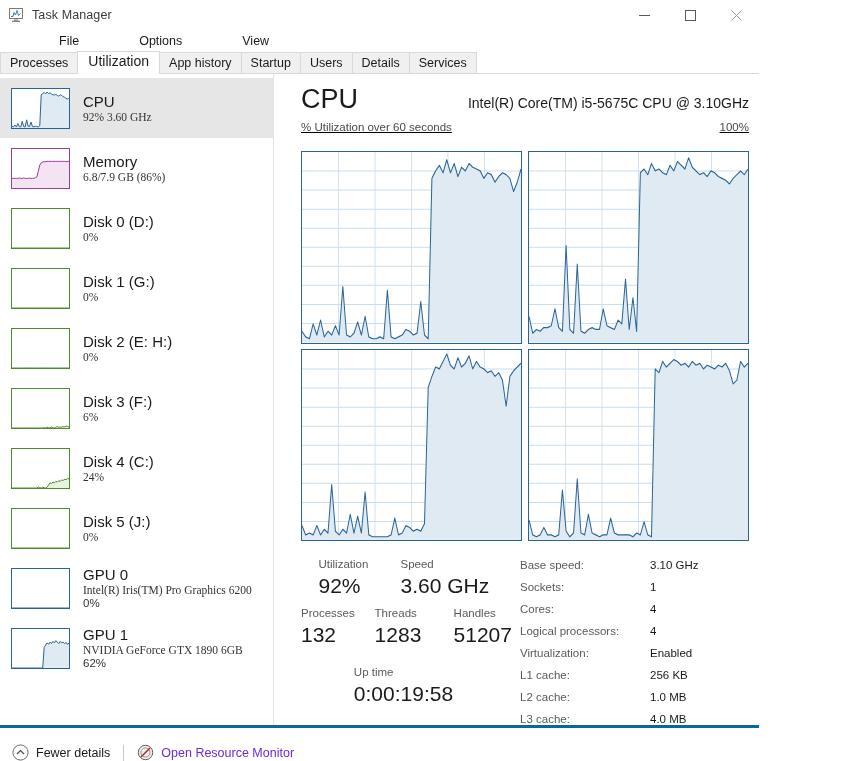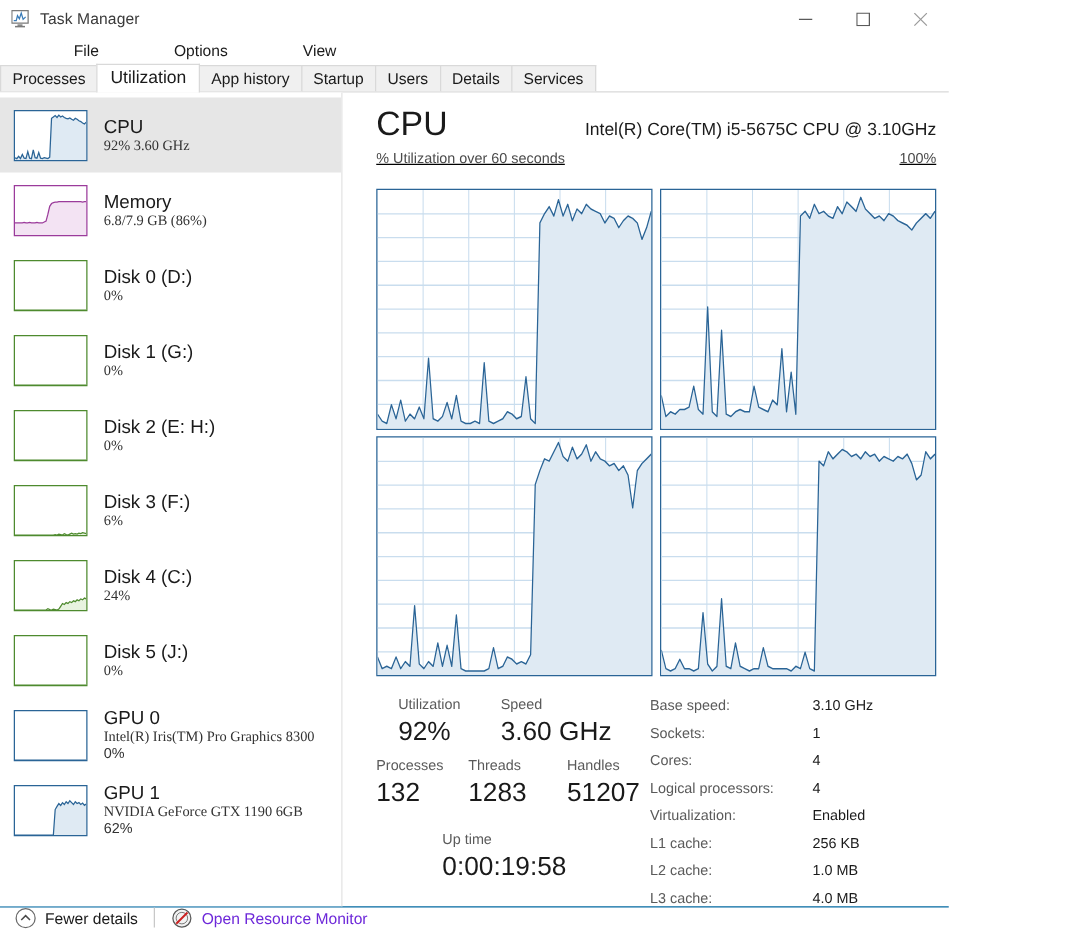--- a/index.html
+++ b/index.html
@@ -200,24 +200,24 @@
     line-height: 18px; white-space: nowrap;
   }
   .dval {
     font-size: 11.5px; color: #1a1a1a;
     line-height: 18px; white-space: nowrap;
   }
 
   
   .footer {
     flex: 0 0 36px; height: 36px;
-    display: flex; align-items: flex-start;
+    display: flex; align-items: flex-end;
     padding-left: 12px;
     background: #ffffff;
-    border-top: 1px solid #0369a1;
+    border-top: 3px solid #0369a1;
   }
   .fitem { display: flex; align-items: center; }
   .ficon { width: 17px; height: 17px; margin-right: 7px; flex: 0 0 17px; }
   .ftext { font-size: 12.5px; color: #1a1a1a; }
   .fdiv {
     width: 1px; height: 16px; background: #c8c8c8;
     margin: 0 13px;
   }
   .flink { font-size: 12.5px; color: #6d28d9; }
 </style>
@@ -373,34 +373,34 @@
         </div>
         <div class="srow">
           <div class="thumb" style="border-color: rgb(42, 100, 150);">
             <svg viewBox="0 0 57 39" preserveAspectRatio="none">
               <path d="M0.00 39.00 L1.46 39.00 L2.92 39.00 L4.38 39.00 L5.85 39.00 L7.31 39.00 L8.77 39.00 L10.23 39.00 L11.69 39.00 L13.15 39.00 L14.62 39.00 L16.08 39.00 L17.54 39.00 L19.00 39.00 L20.46 39.00 L21.92 39.00 L23.38 39.00 L24.85 39.00 L26.31 39.00 L27.77 39.00 L29.23 39.00 L30.69 39.00 L32.15 39.00 L33.62 39.00 L35.08 39.00 L36.54 39.00 L38.00 39.00 L39.46 39.00 L40.92 39.00 L42.38 39.00 L43.85 39.00 L45.31 39.00 L46.77 39.00 L48.23 39.00 L49.69 39.00 L51.15 39.00 L52.62 39.00 L54.08 39.00 L55.54 39.00 L57.00 39.00 L 57 39 L 0 39 Z" fill="#dfeaf3" stroke="none"></path>
               <path d="M0.00 39.00 L1.46 39.00 L2.92 39.00 L4.38 39.00 L5.85 39.00 L7.31 39.00 L8.77 39.00 L10.23 39.00 L11.69 39.00 L13.15 39.00 L14.62 39.00 L16.08 39.00 L17.54 39.00 L19.00 39.00 L20.46 39.00 L21.92 39.00 L23.38 39.00 L24.85 39.00 L26.31 39.00 L27.77 39.00 L29.23 39.00 L30.69 39.00 L32.15 39.00 L33.62 39.00 L35.08 39.00 L36.54 39.00 L38.00 39.00 L39.46 39.00 L40.92 39.00 L42.38 39.00 L43.85 39.00 L45.31 39.00 L46.77 39.00 L48.23 39.00 L49.69 39.00 L51.15 39.00 L52.62 39.00 L54.08 39.00 L55.54 39.00 L57.00 39.00" fill="none" stroke="#2a6496" stroke-width="1"></path>
             </svg>
           </div>
           <div class="sinfo">
             <div class="stitle">GPU 0</div>
-            <div class="ssub">Intel(R) Iris(TM) Pro Graphics 8300</div>
+            <div class="ssub">Intel(R) Iris(TM) Pro Graphics 6200</div>
             <div class="ssub2">0%</div>
           </div>
         </div>
         <div class="srow">
           <div class="thumb" style="border-color: rgb(42, 100, 150);">
             <svg viewBox="0 0 57 39" preserveAspectRatio="none">
               <path d="M0.00 39.00 L1.46 39.00 L2.92 39.00 L4.38 39.00 L5.85 39.00 L7.31 39.00 L8.77 39.00 L10.23 39.00 L11.69 39.00 L13.15 39.00 L14.62 39.00 L16.08 39.00 L17.54 39.00 L19.00 39.00 L20.46 39.00 L21.92 39.00 L23.38 39.00 L24.85 39.00 L26.31 39.00 L27.77 39.00 L29.23 39.00 L30.69 39.00 L32.15 18.65 L33.62 16.06 L35.08 13.84 L36.54 15.32 L38.00 13.10 L39.46 14.58 L40.92 12.36 L42.38 13.84 L43.85 11.62 L45.31 13.10 L46.77 14.58 L48.23 12.36 L49.69 13.84 L51.15 13.10 L52.62 14.58 L54.08 13.47 L55.54 15.32 L57.00 14.21 L 57 39 L 0 39 Z" fill="#dfeaf3" stroke="none"></path>
               <path d="M0.00 39.00 L1.46 39.00 L2.92 39.00 L4.38 39.00 L5.85 39.00 L7.31 39.00 L8.77 39.00 L10.23 39.00 L11.69 39.00 L13.15 39.00 L14.62 39.00 L16.08 39.00 L17.54 39.00 L19.00 39.00 L20.46 39.00 L21.92 39.00 L23.38 39.00 L24.85 39.00 L26.31 39.00 L27.77 39.00 L29.23 39.00 L30.69 39.00 L32.15 18.65 L33.62 16.06 L35.08 13.84 L36.54 15.32 L38.00 13.10 L39.46 14.58 L40.92 12.36 L42.38 13.84 L43.85 11.62 L45.31 13.10 L46.77 14.58 L48.23 12.36 L49.69 13.84 L51.15 13.10 L52.62 14.58 L54.08 13.47 L55.54 15.32 L57.00 14.21" fill="none" stroke="#2a6496" stroke-width="1"></path>
             </svg>
           </div>
           <div class="sinfo">
             <div class="stitle">GPU 1</div>
-            <div class="ssub">NVIDIA GeForce GTX 1190 6GB</div>
+            <div class="ssub">NVIDIA GeForce GTX 1890 6GB</div>
             <div class="ssub2">62%</div>
           </div>
         </div>
       </div>
 
     <div class="main">
       <div class="mhead">
         <div class="mtitle">CPU</div>
         <div class="mmodel">Intel(R) Core(TM) i5-5675C CPU @ 3.10GHz</div>
       </div>

